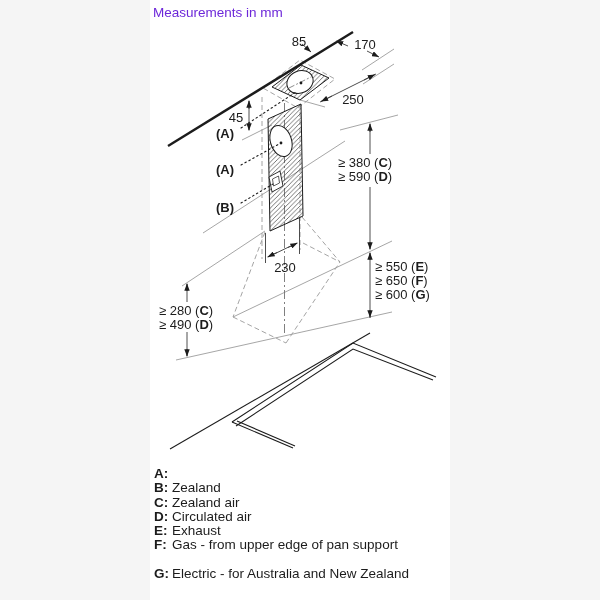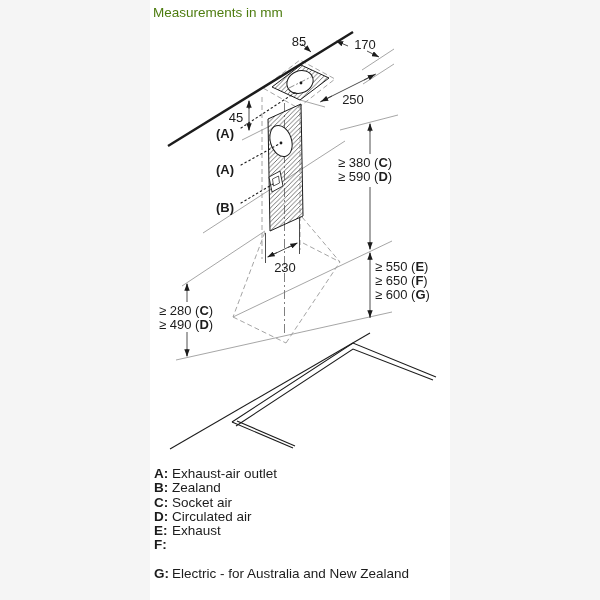--- a/index.html
+++ b/index.html
@@ -1,21 +1,21 @@
 <!DOCTYPE html>
 <html><head>
 <meta charset="utf-8">
 <style>
   html,body{margin:0;padding:0;}
   body{width:600px;height:600px;background:#ffffff;font-family:"Liberation Sans", sans-serif;}
   .page{position:relative;width:600px;height:600px;background:#ffffff;overflow:hidden;}
   .side-panel{position:absolute;top:0;width:150px;height:600px;background:#f5f5f5;}
   .side-panel.left{left:0;}
   .side-panel.right{left:450px;}
-  .title{position:absolute;left:153px;top:5px;font-size:13.5px;color:#4d7c0f;}
+  .title{position:absolute;left:153px;top:5px;font-size:13.5px;color:#6d28d9;}
   svg{position:absolute;left:0;top:0;}
   svg text{font-family:"Liberation Sans", sans-serif;font-size:13px;fill:#1c1c1c;}
   svg text.callout{font-weight:bold;}
   svg tspan.b{font-weight:bold;}
   .legend{position:absolute;left:154px;top:467px;font-size:13.5px;color:#1c1c1c;}
   .legend-row{display:flex;line-height:14.3px;}
   .legend-row.gap-above{margin-top:14px;}
   .legend-letter{font-weight:bold;width:18px;flex:0 0 18px;}
 </style>
 </head>
@@ -150,39 +150,39 @@
     <text x="159" y="329"><tspan>≥ 490 (</tspan><tspan class="b">D</tspan><tspan>)</tspan></text>
 
     <text x="225" y="138" text-anchor="middle" class="callout">(A)</text>
     <text x="225" y="174" text-anchor="middle" class="callout">(A)</text>
     <text x="225" y="212" text-anchor="middle" class="callout">(B)</text>
   </svg>
 
   <div class="legend">
     <div class="legend-row">
       <span class="legend-letter">A:</span>
-      <span>Exhaust-air outlet</span>
     </div>
     <div class="legend-row">
       <span class="legend-letter">B:</span>
       <span>Zealand</span>
     </div>
     <div class="legend-row">
       <span class="legend-letter">C:</span>
-      <span>Socket air</span>
+      <span>Zealand air</span>
     </div>
     <div class="legend-row">
       <span class="legend-letter">D:</span>
       <span>Circulated air</span>
     </div>
     <div class="legend-row">
       <span class="legend-letter">E:</span>
       <span>Exhaust</span>
     </div>
     <div class="legend-row">
       <span class="legend-letter">F:</span>
+      <span>Gas - from upper edge of pan support</span>
     </div>
     <div class="legend-row gap-above">
       <span class="legend-letter">G:</span>
       <span>Electric - for Australia and New Zealand</span>
     </div>
   </div>
 </div>
 
 </body></html>

